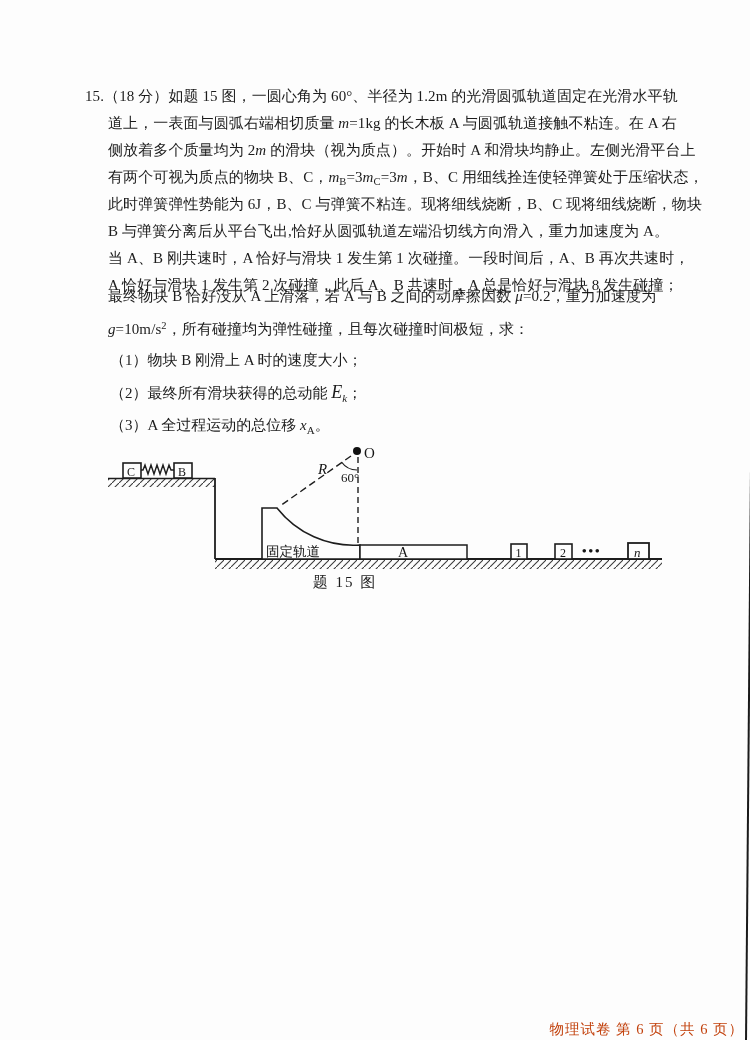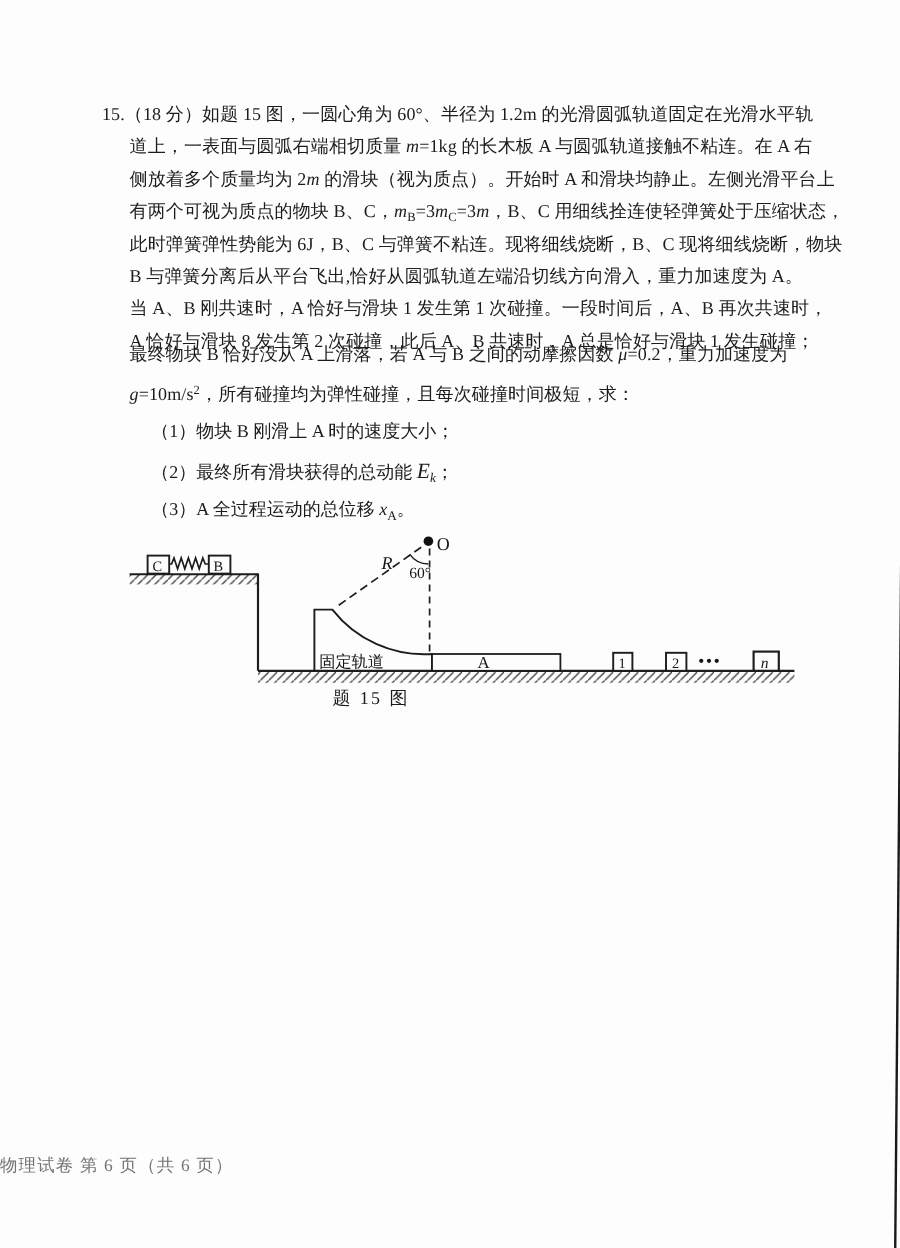--- a/index.html
+++ b/index.html
@@ -27,65 +27,65 @@
     line-height: 20px;
     white-space: nowrap;
     letter-spacing: 0.1px;
   }
   .pline.first { left: 85px; width: 571px; font-family: Liberation Serif, serif; }
   .pline i { font-style: italic; }
   .pline sub { font-size: 10.5px; vertical-align: -3px; }
   .pline sup { font-size: 10.5px; vertical-align: 5px; }
   .subq {
     position: absolute;
-    left: 126px;
+    left: 110px;
     font-size: 15px;
     line-height: 20px;
     white-space: nowrap;
     font-family: Liberation Serif, serif;
   }
   .subq sub { font-size: 11px; vertical-align: -4px; }
   .subq i { font-style: italic; }
   .subq .bigvar { font-size: 18px; }
   .fig-svg { position: absolute; left: 100px; top: 433px; }
   .fig-caption {
     position: absolute;
     left: 277px; top: 573px;
     width: 136px;
-    text-align: left;
+    text-align: center;
     font-size: 15px;
     letter-spacing: 2px;
   }
   .footer {
     position: absolute;
-    left: 0; top: 962px;
+    left: 0; top: 1020px;
     width: 744px;
-    text-align: left;
+    text-align: right;
     font-size: 14.5px;
-    color: #737373;
+    color: #c2410c;
     letter-spacing: 1px;
   }
   svg text {
     font-family: "Liberation Serif", "DejaVu Serif", serif;
     fill: #161616;
   }
 </style>
 </head>
 <body>
 
 <div class="scan-edge"></div>
 
 <div class="pline first" style="top:86px">15.（18 分）如题 15 图，一圆心角为 60°、半径为 1.2m 的光滑圆弧轨道固定在光滑水平轨</div>
 <div class="pline" style="top:113px">道上，一表面与圆弧右端相切质量 <i>m</i>=1kg 的长木板 A 与圆弧轨道接触不粘连。在 A 右</div>
 <div class="pline" style="top:140px">侧放着多个质量均为 2<i>m</i> 的滑块（视为质点）。开始时 A 和滑块均静止。左侧光滑平台上</div>
 <div class="pline" style="top:167px">有两个可视为质点的物块 B、C，<i>m</i><sub>B</sub>=3<i>m</i><sub>C</sub>=3<i>m</i>，B、C 用细线拴连使轻弹簧处于压缩状态，</div>
 <div class="pline" style="top:194px">此时弹簧弹性势能为 6J，B、C 与弹簧不粘连。现将细线烧断，B、C 现将细线烧断，物块</div>
 <div class="pline" style="top:221px">B 与弹簧分离后从平台飞出,恰好从圆弧轨道左端沿切线方向滑入，重力加速度为 A。</div>
 <div class="pline" style="top:248px">当 A、B 刚共速时，A 恰好与滑块 1 发生第 1 次碰撞。一段时间后，A、B 再次共速时，</div>
-<div class="pline" style="top:275px">A 恰好与滑块 8 发生第 2 次碰撞，此后 A、B 共速时，A 总是恰好与滑块 1 发生碰撞；</div>
+<div class="pline" style="top:275px">A 恰好与滑块 1 发生第 2 次碰撞，此后 A、B 共速时，A 总是恰好与滑块 8 发生碰撞；</div>
 <div class="pline" style="top:286px">最终物块 B 恰好没从 A 上滑落，若 A 与 B 之间的动摩擦因数 <i>μ</i>=0.2，重力加速度为</div>
 <div class="pline" style="top:316px"><i>g</i>=10m/s<sup>2</sup>，所有碰撞均为弹性碰撞，且每次碰撞时间极短，求：</div>
 
 <div class="subq" style="top:350px">（1）物块 B 刚滑上 A 时的速度大小；</div>
 <div class="subq" style="top:382px">（2）最终所有滑块获得的总动能 <i class="bigvar">E</i><sub><i>k</i></sub>；</div>
 <div class="subq" style="top:415px">（3）A 全过程运动的总位移 <i>x</i><sub>A</sub>。</div>
 
 <svg class="fig-svg" width="570" height="170" viewBox="100 433 570 170" xmlns="http://www.w3.org/2000/svg">
   <defs>
     <pattern id="hatch" width="7" height="7" patternUnits="userSpaceOnUse">

